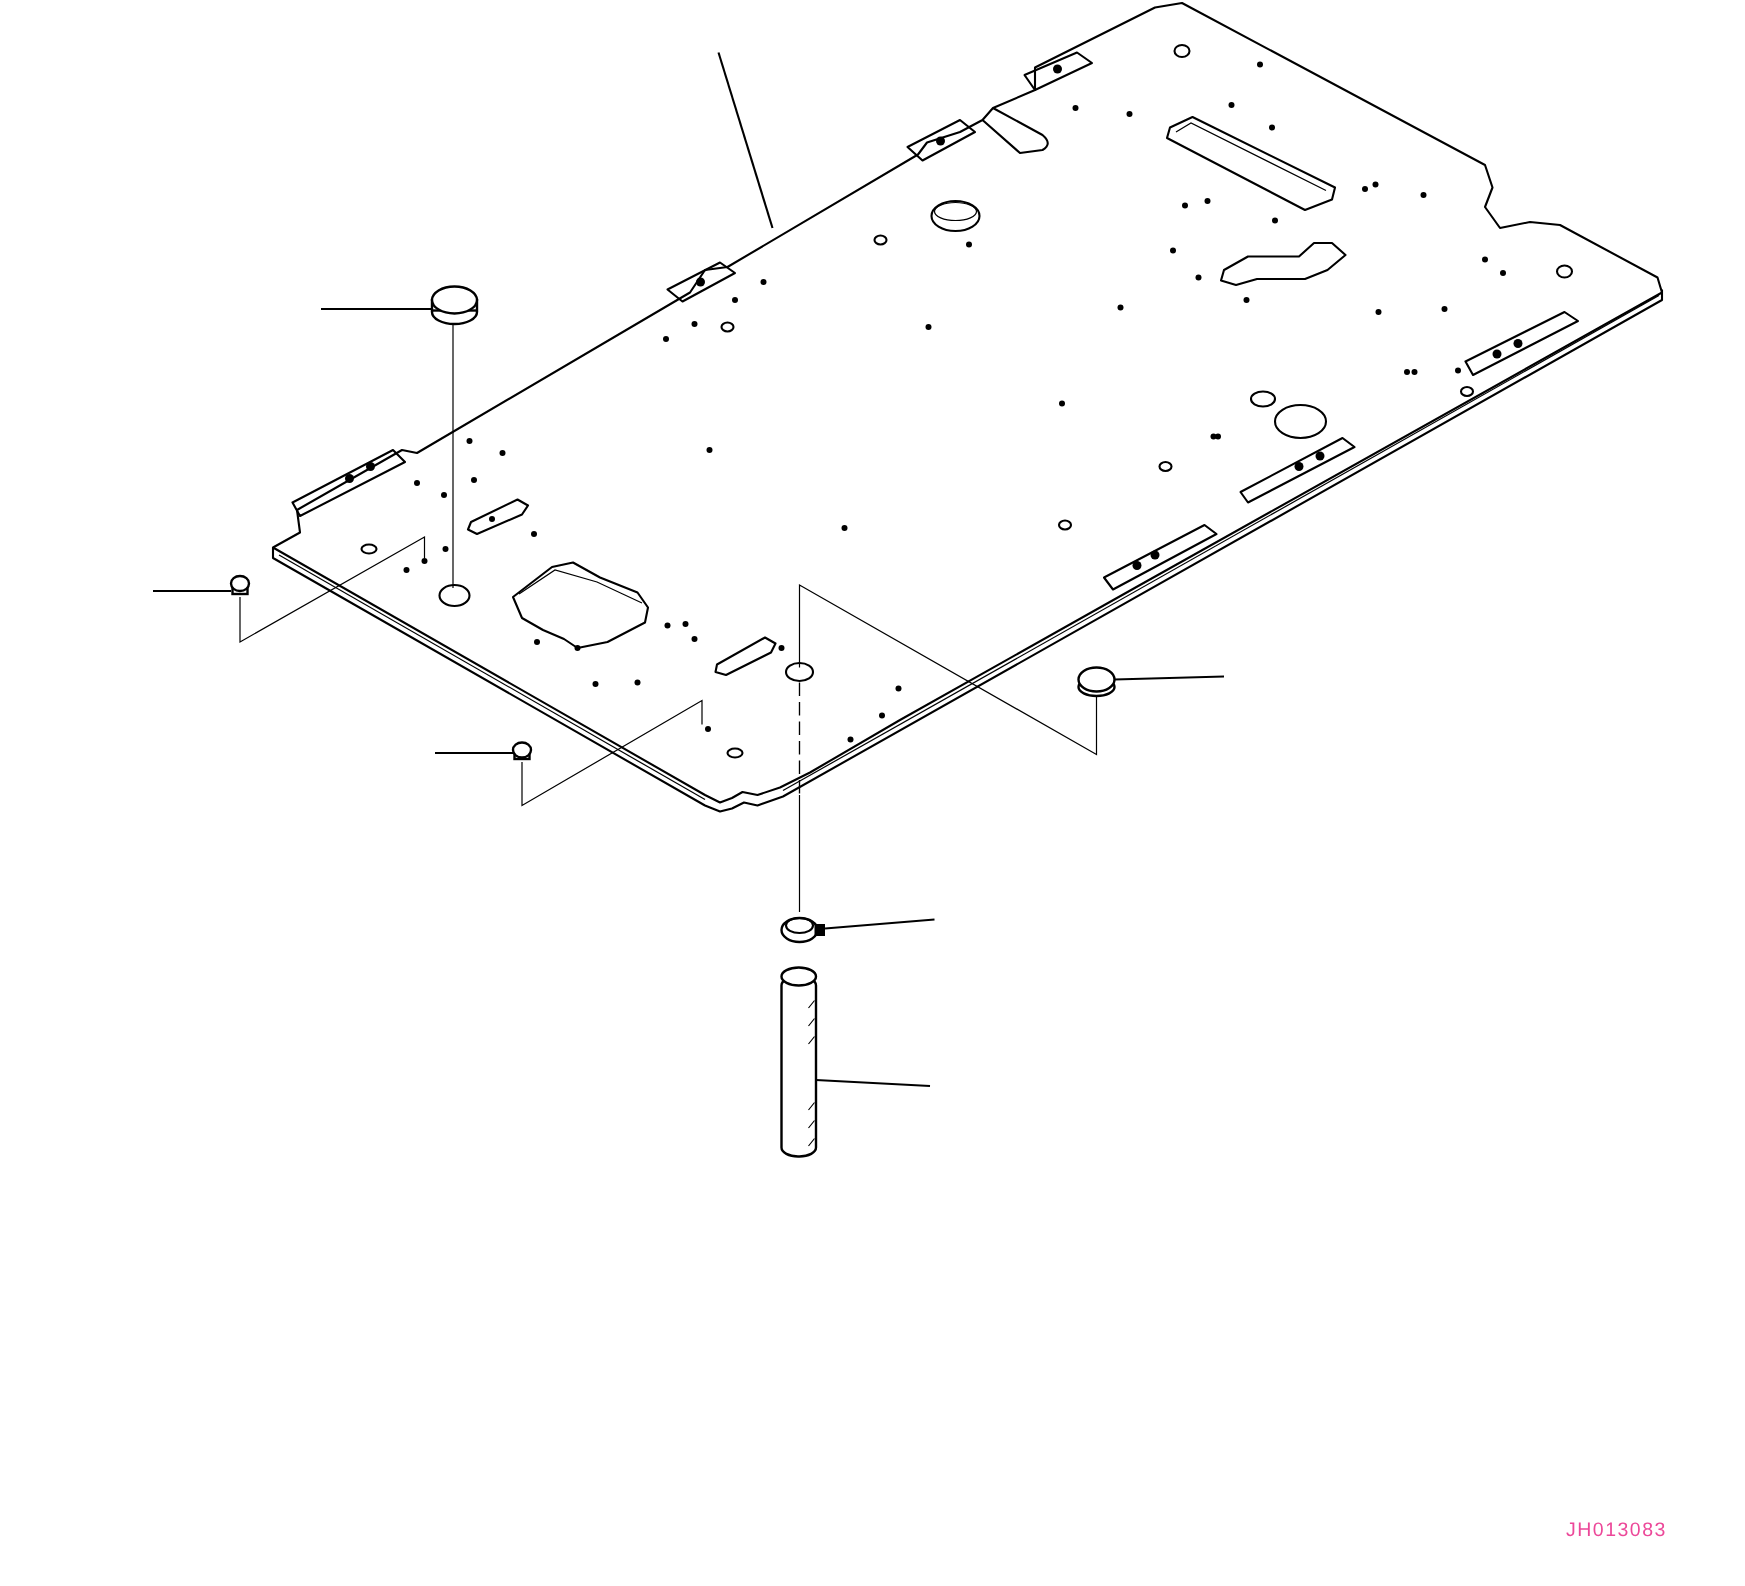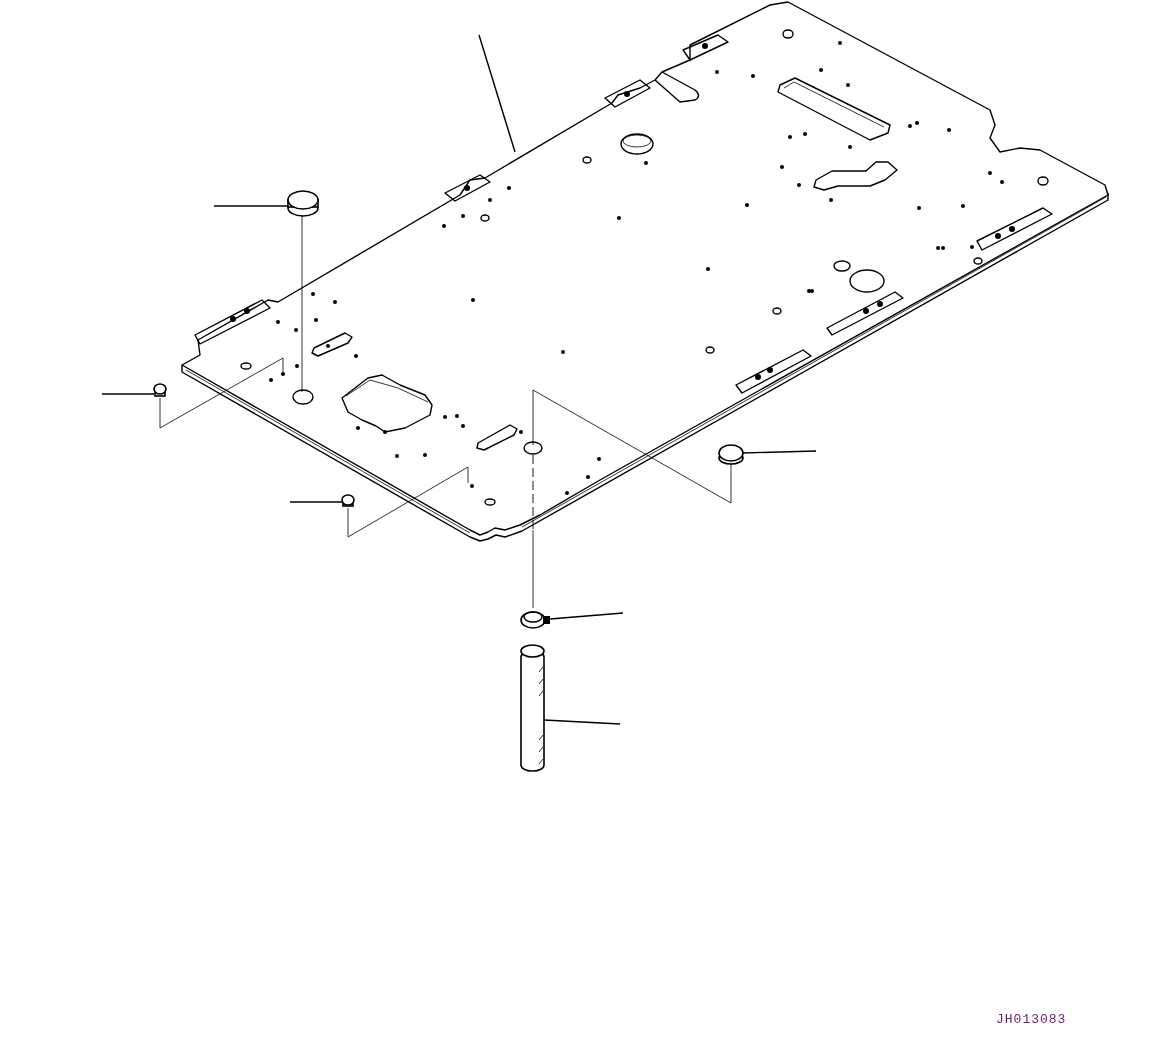--- a/index.html
+++ b/index.html
@@ -1,21 +1,21 @@
 <!DOCTYPE html>
 <html><head>
   <meta charset="utf-8">
   <style>
     html, body { margin: 0; padding: 0; background: #ffffff; }
     body { width: 1163px; height: 1057px; position: relative; overflow: hidden; font-family: "Liberation Sans", sans-serif; }
     #diagram { position: absolute; left: 0; top: 0; width: 1163px; height: 1057px; }
     .drawing-id {
-      position: absolute; left: 996px; top: 1012px;
-      font-family: Liberation Mono, monospace;
-      font-size: 13px; letter-spacing: 1px; color: #701a75;
+      position: absolute; left: 1044px; top: 1012px;
+      font-family: Liberation Sans, sans-serif;
+      font-size: 13px; letter-spacing: 1px; color: #ec4899;
     }
     svg .ol { fill: none; stroke: #000; stroke-width: 1.4; stroke-linejoin: round; }
     svg .thin { fill: none; stroke: #000; stroke-width: 0.8; }
     svg .leader { fill: none; stroke: #000; stroke-width: 1.4; }
     svg .dot { fill: #000; }
     svg .partfill { fill: #fff; stroke: #000; stroke-width: 1.6; }
   </style>
 </head>
 <body>
 

